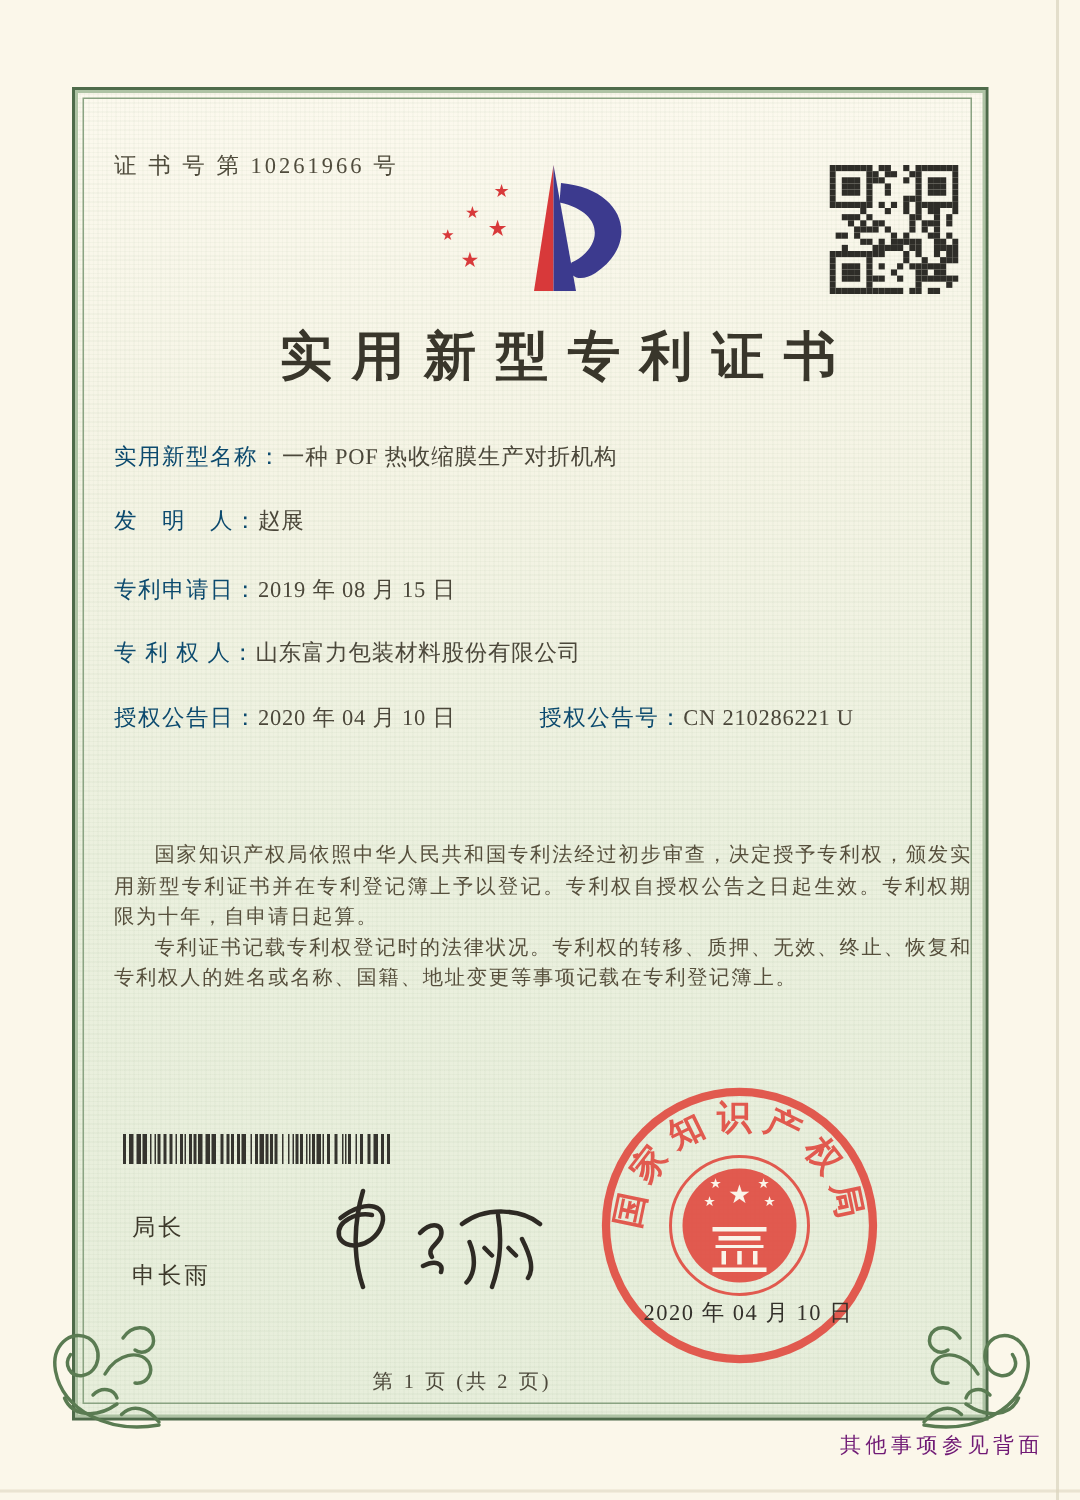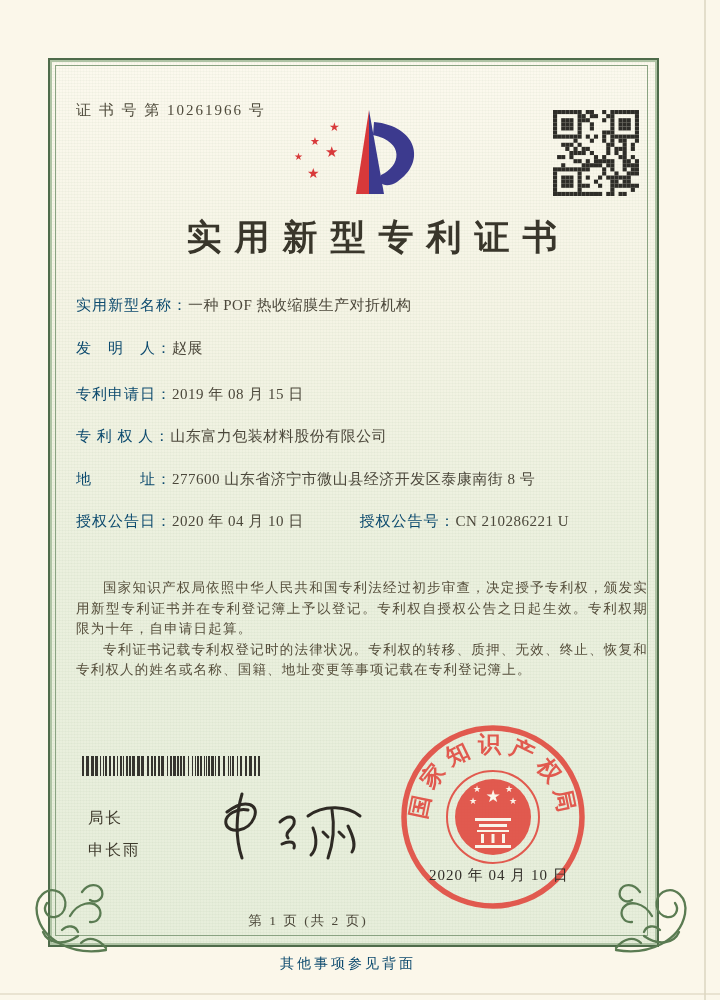--- a/index.html
+++ b/index.html
@@ -37,37 +37,37 @@
     font-size:35px;font-weight:bold;letter-spacing:13px;color:#39362b;
     text-indent:13px;
   }
 
   .fields{position:absolute;left:76px;top:294px;width:575px;font-size:15px;color:#4b473a;}
   .frow{height:42.5px;line-height:22px;white-space:nowrap;}
   .frow .lab{letter-spacing:1px;color:#0c4a6e;}
   .frow .val{letter-spacing:.5px;}
   .frow .pair2{display:inline-block;margin-left:52px;}
 
-  .paras{position:absolute;left:76px;top:578px;width:572px;font-size:13.5px;
+  .paras{position:absolute;left:76px;top:560px;width:572px;font-size:13.5px;
     line-height:20.5px;color:#564f3c;letter-spacing:1.2px;text-align:justify;}
   .paras p{margin:0;text-indent:2em;}
 
   .barcode{position:absolute;left:82px;top:756px;width:180px;height:20px;}
 
   .signer{position:absolute;left:88px;top:808px;font-size:15.5px;color:#3e3a2c;letter-spacing:2px;}
   .signer .nm{margin-top:11px;}
   .signature{position:absolute;left:212px;top:786px;width:160px;height:82px;}
 
   .seal{position:absolute;left:398px;top:722px;width:190px;height:190px;opacity:.9;}
   .seal-date{position:absolute;left:429px;top:866px;font-size:15px;color:#33302a;letter-spacing:1px;z-index:3;}
 
   .page-num{position:absolute;left:0;top:912px;width:616px;text-align:center;
     font-size:13.5px;color:#4c483a;letter-spacing:2px;}
-  .back-note{position:absolute;left:0;top:955px;width:696px;text-align:center;
-    font-size:14px;color:#0c4a6e;letter-spacing:3px;}
+  .back-note{position:absolute;left:0;top:955px;width:696px;text-align:right;
+    font-size:14px;color:#701a75;letter-spacing:3px;}
 
   .orn{position:absolute;width:86px;height:86px;z-index:2;}
   .orn-l{left:26px;top:874px;}
   .orn-r{left:610px;top:874px;transform:scaleX(-1);}
 </style>
 </head>
 <body>
 
 <div class="cert-body"></div>
 <div class="cert-inner-line"></div>
@@ -313,21 +313,20 @@
     <rect x="68" y="80" width="4" height="4" fill="#2e2d28"></rect>
   </svg>
 
 <div class="title">实用新型专利证书</div>
 
 <div class="fields">
   <div class="frow"><span class="lab">实用新型名称：</span><span class="val">一种 POF 热收缩膜生产对折机构</span></div>
   <div class="frow" style="height:46px"><span class="lab">发　明　人：</span><span class="val">赵展</span></div>
   <div class="frow"><span class="lab">专利申请日：</span><span class="val">2019 年 08 月 15 日</span></div>
   <div class="frow"><span class="lab">专 利 权 人：</span><span class="val">山东富力包装材料股份有限公司</span></div>
-  <div class="frow"><span class="lab">地　　　址：</span><span class="val">277600 山东省济宁市微山县经济开发区泰康南街 8 号</span></div>
   <div class="frow">
     <span class="lab">授权公告日：</span><span class="val">2020 年 04 月 10 日</span>
     <span class="pair2"><span class="lab">授权公告号：</span><span class="val">CN 210286221 U</span></span>
   </div>
 </div>
 
 <div class="paras">
   <p>国家知识产权局依照中华人民共和国专利法经过初步审查，决定授予专利权，颁发实用新型专利证书并在专利登记簿上予以登记。专利权自授权公告之日起生效。专利权期限为十年，自申请日起算。</p>
   <p>专利证书记载专利权登记时的法律状况。专利权的转移、质押、无效、终止、恢复和专利权人的姓名或名称、国籍、地址变更等事项记载在专利登记簿上。</p>
 </div>

